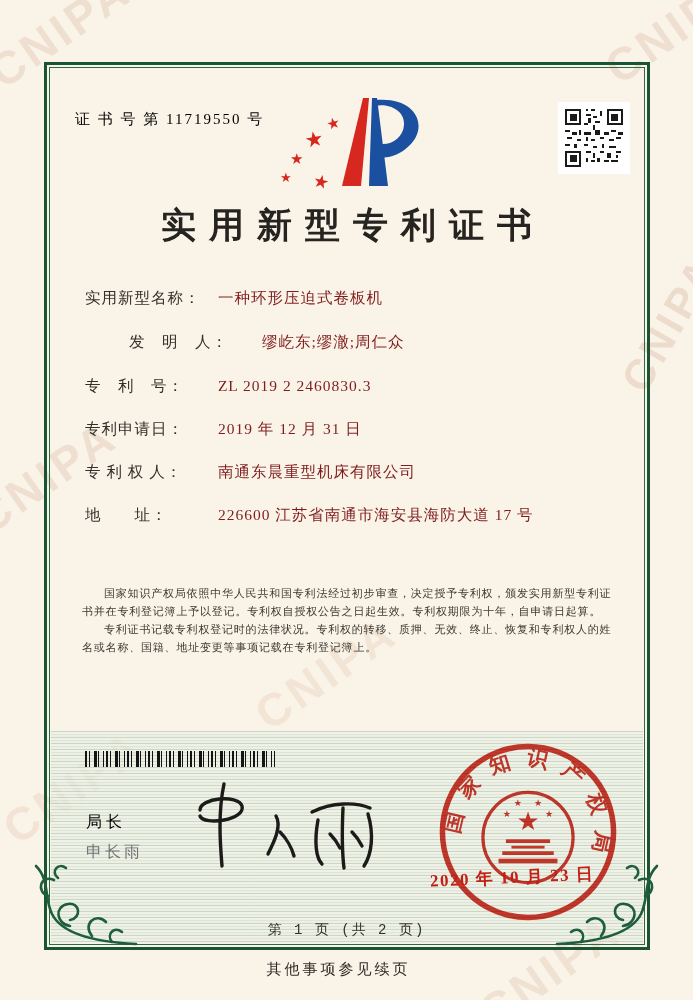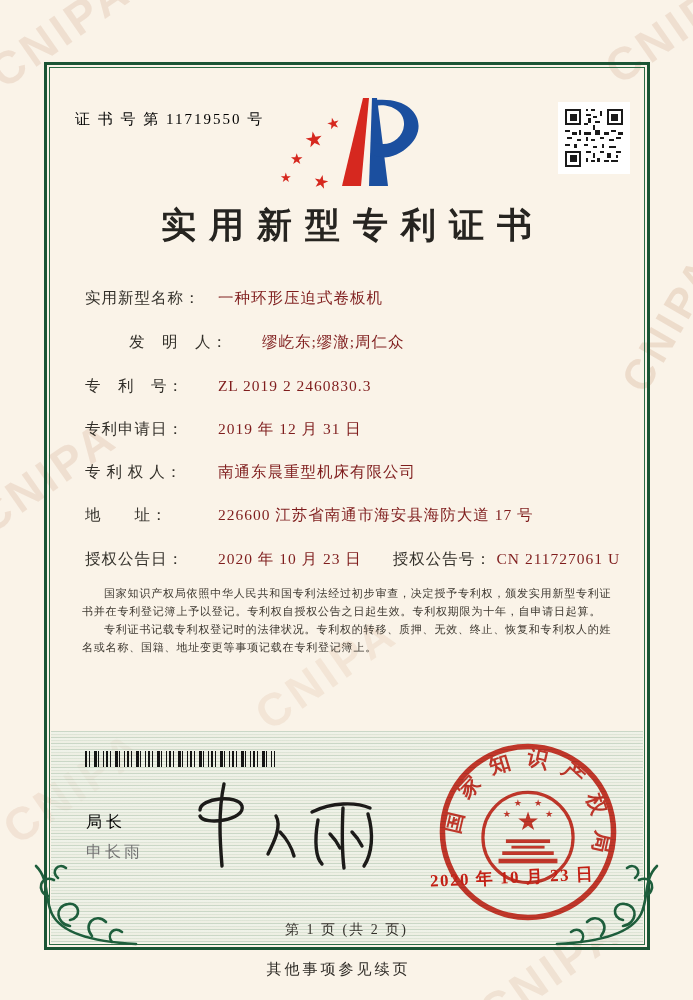--- a/index.html
+++ b/index.html
@@ -56,21 +56,21 @@
       #141414 18px 19px, transparent 19px 21px);
   }
   .dir-title{position:absolute;left:86px;top:812px;font-size:16px;letter-spacing:4px;color:#000000;}
   .dir-name{position:absolute;left:86px;top:842px;font-size:16px;letter-spacing:3px;color:#737373;}
   .sig{position:absolute;left:180px;top:774px;}
   .seal{position:absolute;left:436px;top:740px;opacity:0.9;mix-blend-mode:multiply;}
   .seal-date{
     position:absolute;left:430px;top:866px;font-size:17px;font-weight:bold;
     color:#c32015;letter-spacing:1.5px;transform:rotate(-2.5deg);white-space:nowrap;
   }
-  .pageinfo{position:absolute;left:0;right:0;top:921px;text-align:center;font-size:14px;letter-spacing:2px;color:#33302a;}
+  .pageinfo{position:absolute;left:0;right:0;top:921px;text-align:center;font-size:14px;letter-spacing:2px;color:#33302a;font-family:Liberation Mono, monospace;}
   .note{position:absolute;left:0;right:16px;top:960px;text-align:center;font-size:15px;letter-spacing:3px;color:#2e2b26;}
   .flourish{position:absolute;}
 </style>
 </head>
 <body>
 
 <div class="page">
 
   <span class="wm" style="left:-20px;top:4px;">CNIPA</span>
   <span class="wm" style="left:596px;top:0px;">CNIPA</span>
@@ -178,26 +178,20 @@
     <span class="val">2019 年 12 月 31 日</span>
   </div>
   <div class="row" style="top:462px;">
     <span class="lbl">专 利 权 人：</span>
     <span class="val">南通东晨重型机床有限公司</span>
   </div>
   <div class="row" style="top:505px;">
     <span class="lbl">地　　址：</span>
     <span class="val">226600 江苏省南通市海安县海防大道 17 号</span>
   </div>
-  <div class="row" style="top:549px;">
-    <span class="lbl">授权公告日：</span>
-    <span class="val">2020 年 10 月 23 日</span>
-    <span class="grant-right">授权公告号：</span>
-    <span class="val">CN 211727061 U</span>
-  </div>
 
   <div class="bodytext">
     <p>国家知识产权局依照中华人民共和国专利法经过初步审查，决定授予专利权，颁发实用新型专利证书并在专利登记簿上予以登记。专利权自授权公告之日起生效。专利权期限为十年，自申请日起算。</p>
     <p>专利证书记载专利权登记时的法律状况。专利权的转移、质押、无效、终止、恢复和专利权人的姓名或名称、国籍、地址变更等事项记载在专利登记簿上。</p>
   </div>
 
   <div class="barcode"></div>
 
   <div class="dir-title">局长</div>
   <div class="dir-name">申长雨</div>

